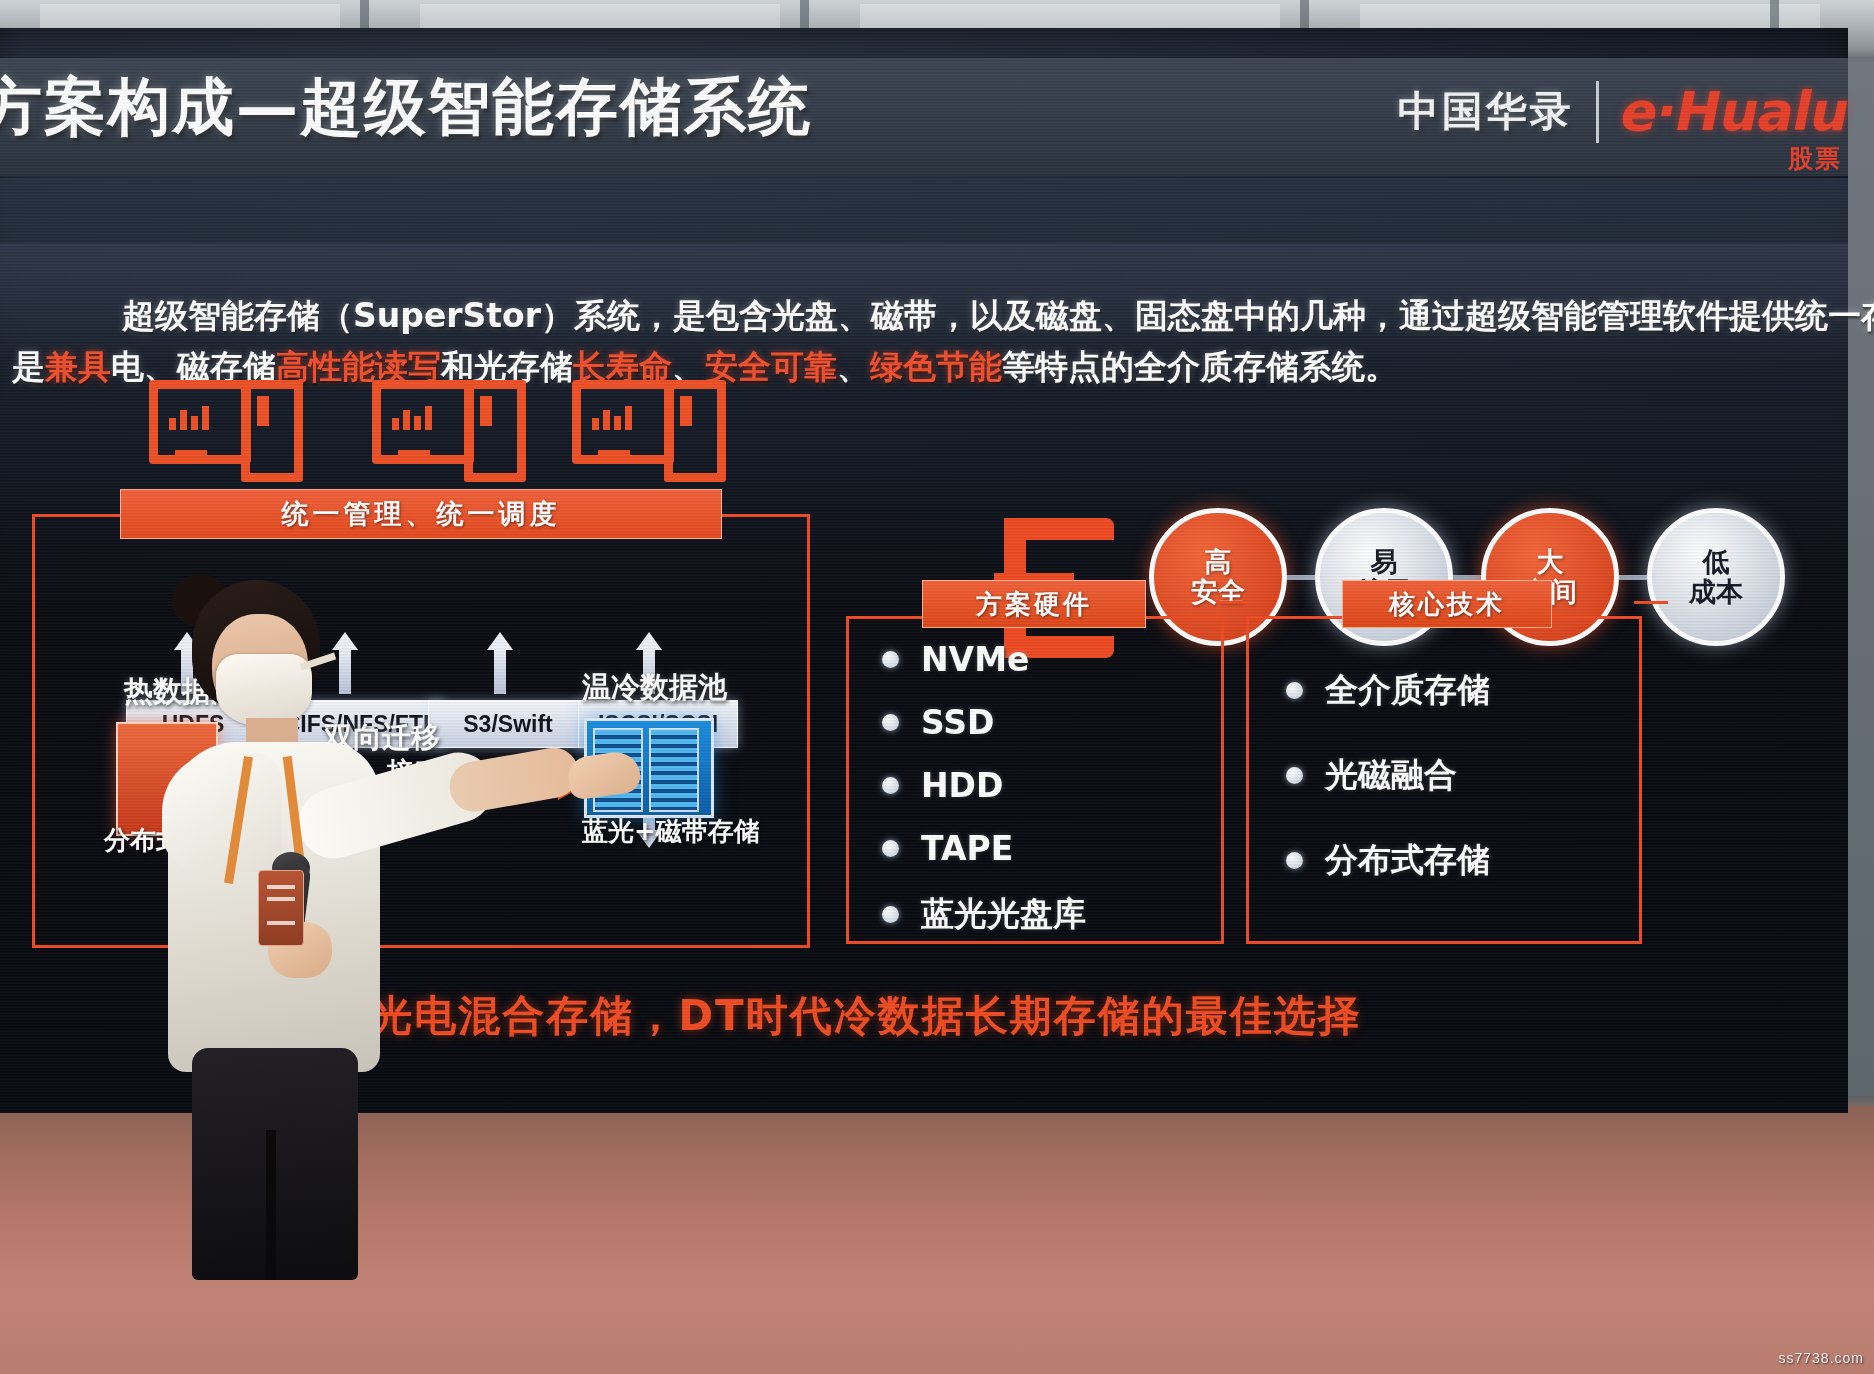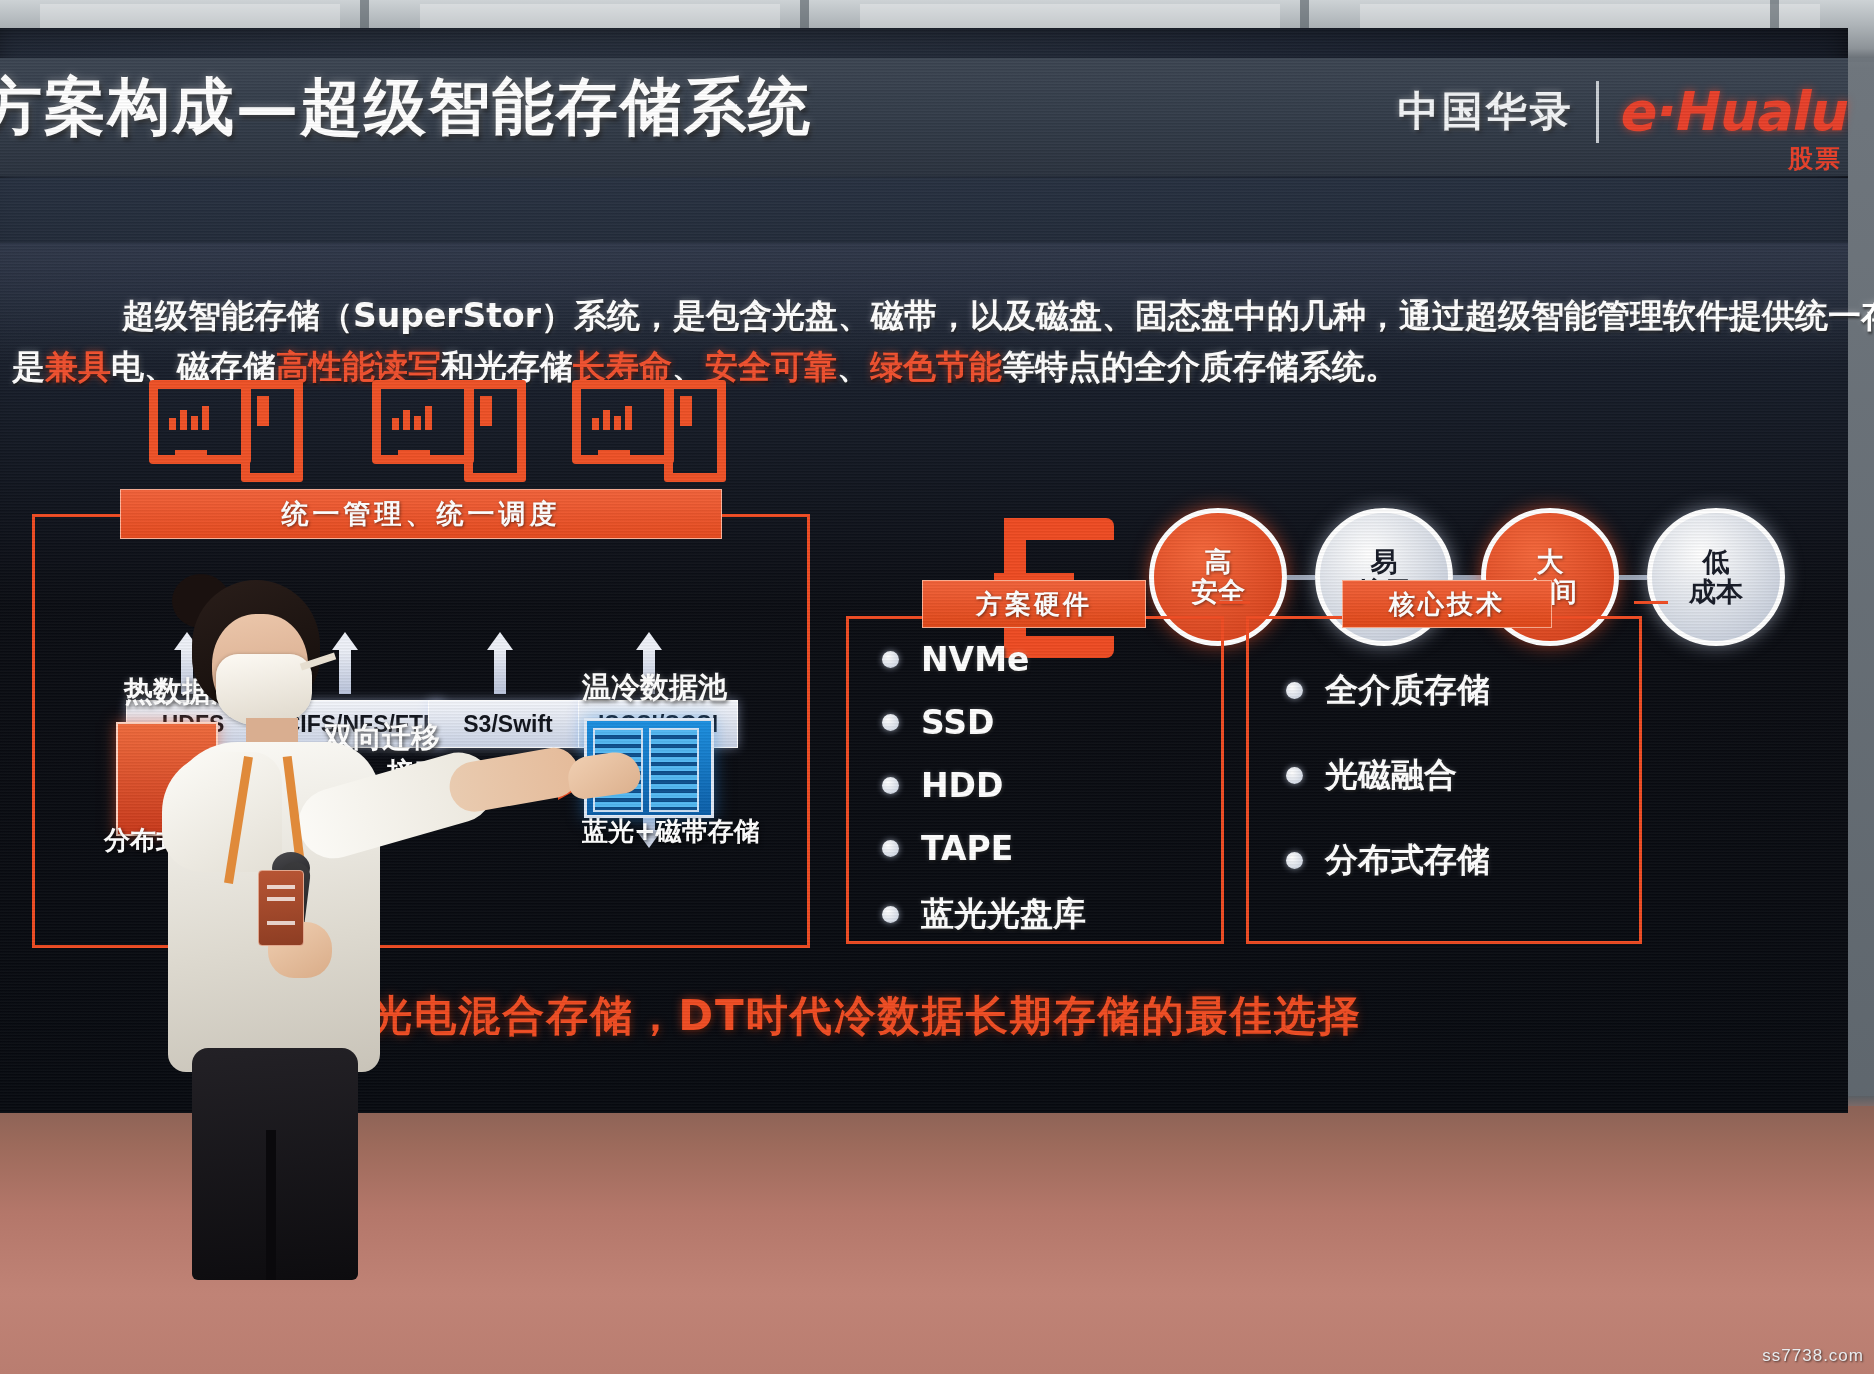--- a/index.html
+++ b/index.html
@@ -208,21 +208,21 @@
      background:linear-gradient(160deg,#4a4a4d,#222226);}
   .lanyard-l{position:absolute;left:84px;top:186px;width:9px;height:128px;background:#e08a3a;transform:rotate(9deg);}
   .lanyard-r{position:absolute;left:140px;top:186px;width:9px;height:120px;background:#e08a3a;transform:rotate(-7deg);}
   .badge{position:absolute;left:108px;top:300px;width:44px;height:74px;border-radius:4px;
      background:linear-gradient(175deg,#b75534,#8d3d23);border:1px solid #e0a78e;}
   .badge .bl{position:absolute;left:8px;width:28px;height:4px;background:rgba(255,255,255,.75);}
   .pants{position:absolute;left:42px;top:478px;width:166px;height:232px;border-radius:16px 16px 6px 6px;
      background:linear-gradient(175deg,#232126,#0d0c0f);}
   .pantsplit{position:absolute;left:116px;top:560px;width:10px;height:150px;background:#0a090c;}
 
-  .watermark{position:absolute;right:10px;bottom:8px;color:#e9ecef;font-size:17px;
+  .watermark{position:absolute;right:10px;bottom:8px;color:#e9ecef;font-size:14px;
      font-family:"Liberation Sans",sans-serif;letter-spacing:1px;
      text-shadow:1px 1px 2px rgba(0,0,0,.6);}
 </style>
 </head>
 <body>
 
 <div class="stage">
 
   <div class="venue">
     <div class="ceiling">

